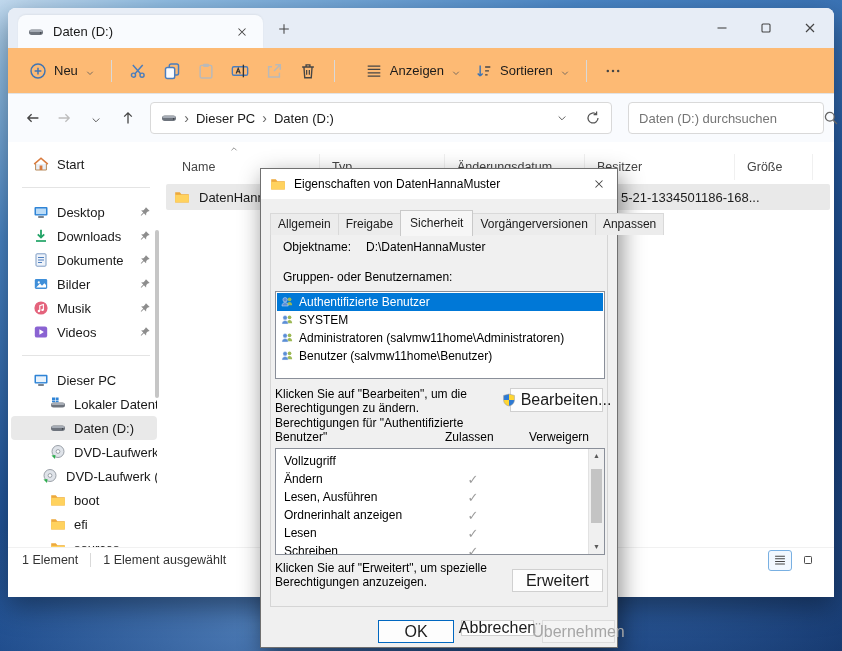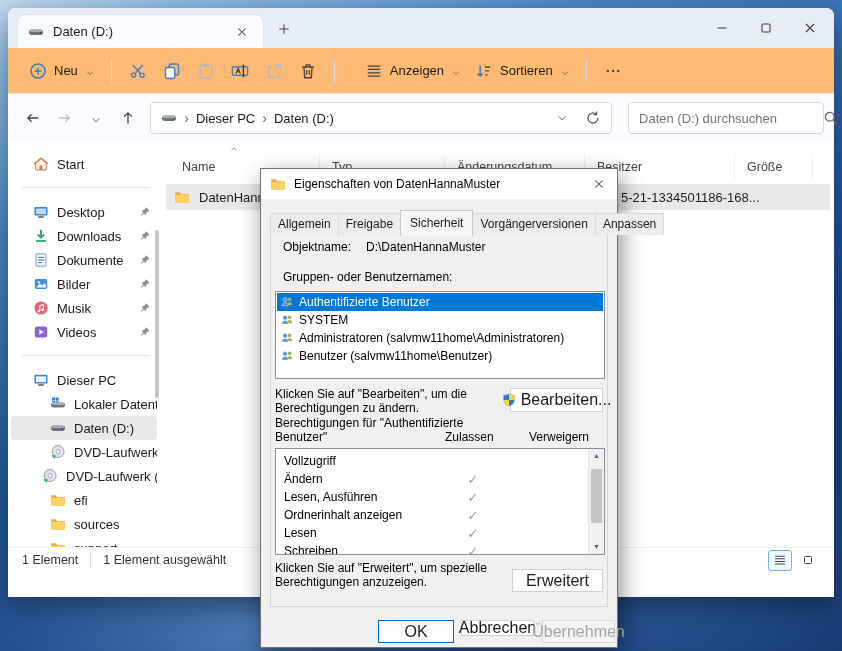--- a/index.html
+++ b/index.html
@@ -388,20 +388,27 @@
                 <circle cx="8" cy="7.5" r="1.9" fill="#fff" stroke="#9aa0a8"></circle>
                 <path d="M1.5 11.5 L5 15 L5.5 11 Z" fill="#2fae4f"></path>
               </svg></span>
             <span class="side-label">DVD-Laufwerk (E:</span>
           </div>
           <div class="side-item" style="padding-left:39px">
             <span class="ic i16"><svg viewBox="0 0 16 16" width="100%" height="100%" fill="none">
                 <path d="M1.2 3.2 h4.6 l1.6 2 h7.4 v8.2 h-13.6 z" fill="#eda93c"></path>
                 <path d="M1.2 5.8 h13.6 v7.6 h-13.6 z" fill="#ffd25e"></path>
               </svg></span>
+            <span class="side-label">boot</span>
+          </div>
+          <div class="side-item" style="padding-left:39px">
+            <span class="ic i16"><svg viewBox="0 0 16 16" width="100%" height="100%" fill="none">
+                <path d="M1.2 3.2 h4.6 l1.6 2 h7.4 v8.2 h-13.6 z" fill="#eda93c"></path>
+                <path d="M1.2 5.8 h13.6 v7.6 h-13.6 z" fill="#ffd25e"></path>
+              </svg></span>
             <span class="side-label">efi</span>
           </div>
           <div class="side-item" style="padding-left:39px">
             <span class="ic i16"><svg viewBox="0 0 16 16" width="100%" height="100%" fill="none">
                 <path d="M1.2 3.2 h4.6 l1.6 2 h7.4 v8.2 h-13.6 z" fill="#eda93c"></path>
                 <path d="M1.2 5.8 h13.6 v7.6 h-13.6 z" fill="#ffd25e"></path>
               </svg></span>
             <span class="side-label">sources</span>
           </div>
           <div class="side-item" style="padding-left:39px">

